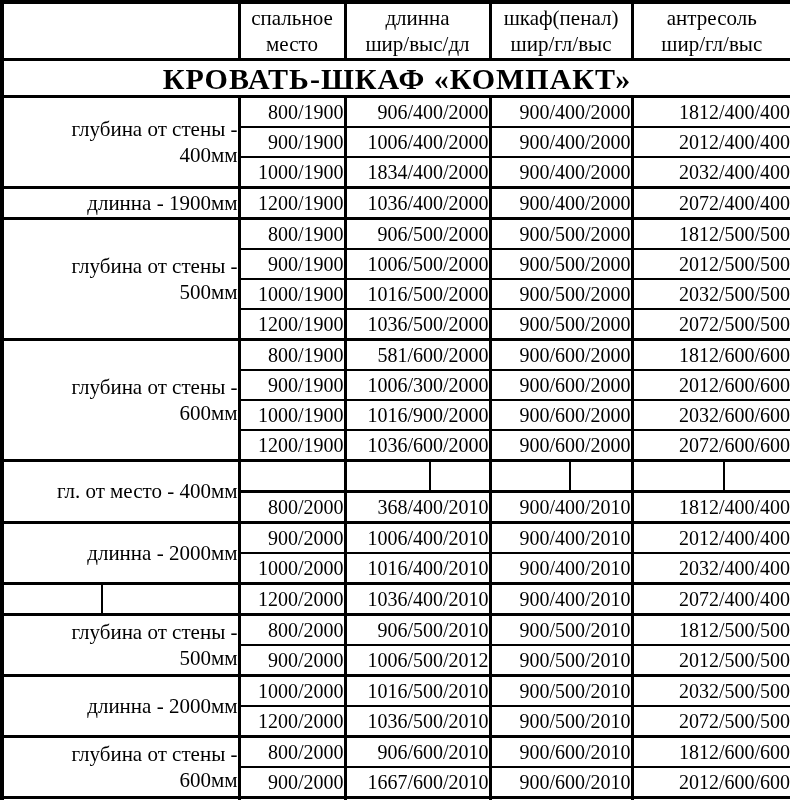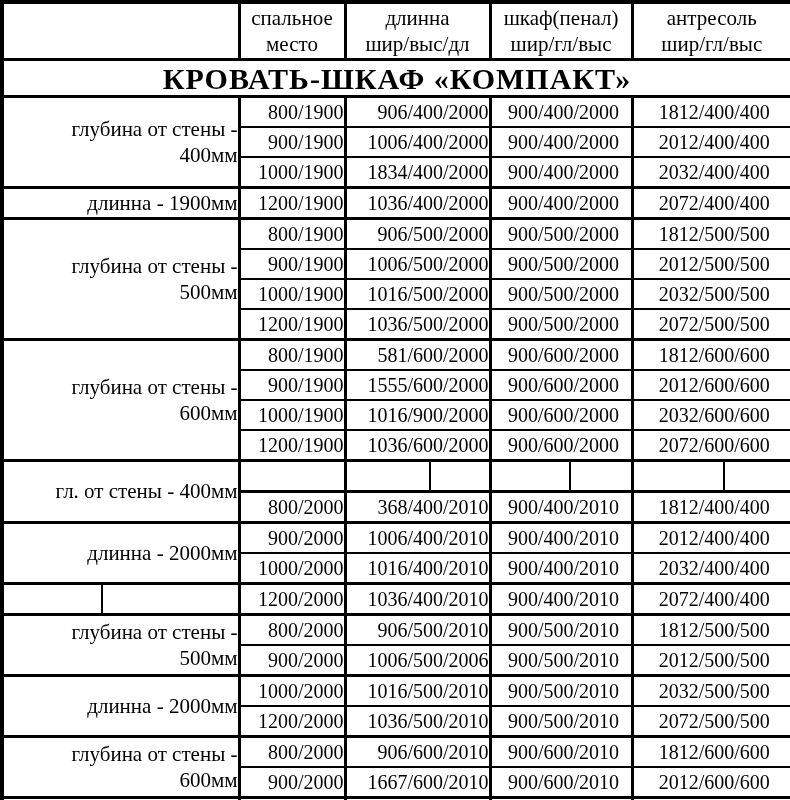--- a/index.html
+++ b/index.html
@@ -40,21 +40,21 @@
     border-top-width: 3px;
     border-bottom-width: 3px;
   }
   td.label {
     text-align: right;
     white-space: pre-line;
     font-size: 21px;
     line-height: 1.25;
   }
   td.c-center { text-align: right; }
-  td.c-left { text-align: center; padding-left: 5px; }
+  td.c-left { text-align: right; padding-left: 5px; }
   td.sub-l { border-right-width: 2px; }
   td.sub-r { border-left-width: 2px; }
 </style>
 </head>
 <body>
 
 <div class="page">
   <table>
     <colgroup>
       <col style="width:100px">
@@ -148,38 +148,38 @@
         <tr class="block">
           <td class="label" colspan="2" rowspan="4">глубина от стены -
 600мм</td>
           <td class="c-center">800/1900</td>
           <td class="c-center" colspan="2">581/600/2000</td>
           <td class="c-left" colspan="2">900/600/2000</td>
           <td class="c-left" colspan="2">1812/600/600</td>
         </tr>
         <tr>
           <td class="c-center">900/1900</td>
-          <td class="c-center" colspan="2">1555/600/2000</td>
+          <td class="c-center" colspan="2">1006/300/2000</td>
           <td class="c-left" colspan="2">900/600/2000</td>
           <td class="c-left" colspan="2">2012/600/600</td>
         </tr>
         <tr>
           <td class="c-center">1000/1900</td>
           <td class="c-center" colspan="2">1016/900/2000</td>
           <td class="c-left" colspan="2">900/600/2000</td>
           <td class="c-left" colspan="2">2032/600/600</td>
         </tr>
         <tr>
           <td class="c-center">1200/1900</td>
           <td class="c-center" colspan="2">1036/600/2000</td>
           <td class="c-left" colspan="2">900/600/2000</td>
           <td class="c-left" colspan="2">2072/600/600</td>
         </tr>
         <tr class="block">
-          <td class="label" colspan="2" rowspan="2">гл. от стены - 400мм</td>
+          <td class="label" colspan="2" rowspan="2">гл. от место - 400мм</td>
           <td></td>
           <td class="sub-l"></td>
           <td class="sub-r"></td>
           <td class="sub-l"></td>
           <td class="sub-r"></td>
           <td class="sub-l"></td>
           <td class="sub-r"></td>
         </tr>
         <tr class="block">
           <td class="c-center">800/2000</td>
@@ -211,21 +211,21 @@
         <tr class="block">
           <td class="label" colspan="2" rowspan="2">глубина от стены -
 500мм</td>
           <td class="c-center">800/2000</td>
           <td class="c-center" colspan="2">906/500/2010</td>
           <td class="c-left" colspan="2">900/500/2010</td>
           <td class="c-left" colspan="2">1812/500/500</td>
         </tr>
         <tr>
           <td class="c-center">900/2000</td>
-          <td class="c-center" colspan="2">1006/500/2006</td>
+          <td class="c-center" colspan="2">1006/500/2012</td>
           <td class="c-left" colspan="2">900/500/2010</td>
           <td class="c-left" colspan="2">2012/500/500</td>
         </tr>
         <tr class="block">
           <td class="label" colspan="2" rowspan="2">длинна - 2000мм</td>
           <td class="c-center">1000/2000</td>
           <td class="c-center" colspan="2">1016/500/2010</td>
           <td class="c-left" colspan="2">900/500/2010</td>
           <td class="c-left" colspan="2">2032/500/500</td>
         </tr>

